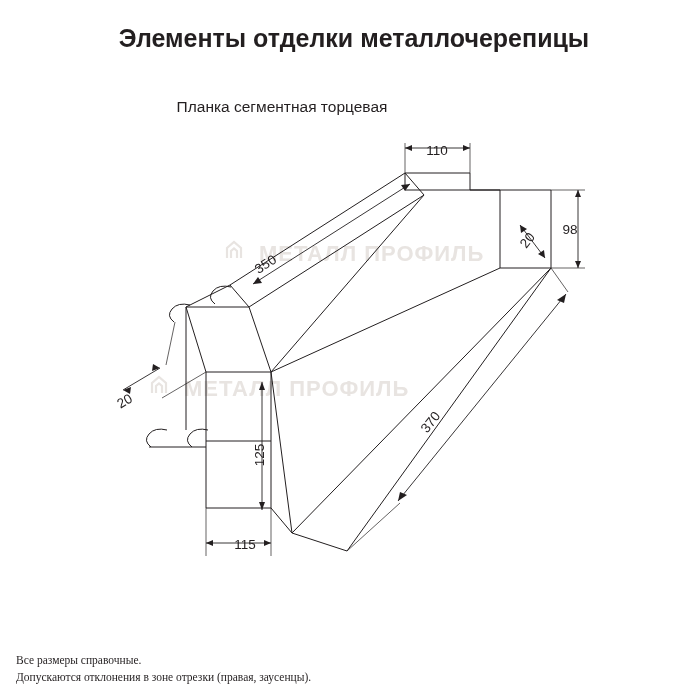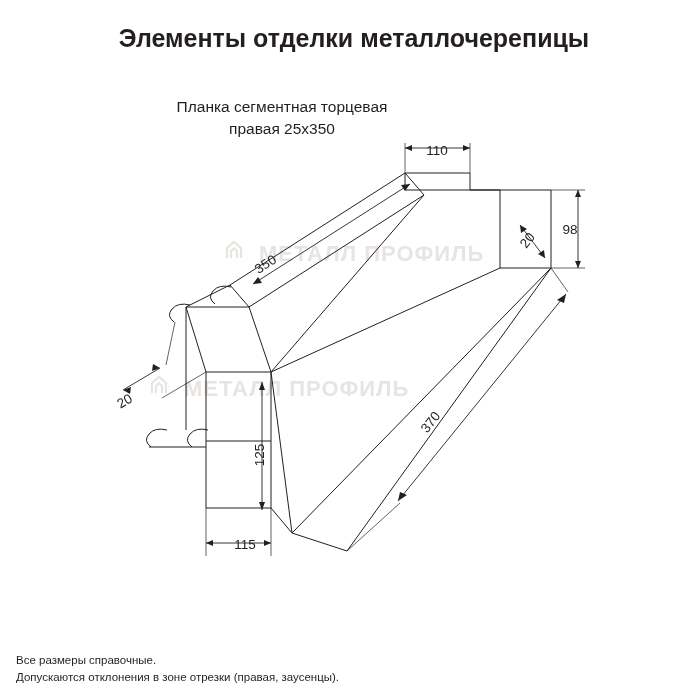--- a/index.html
+++ b/index.html
@@ -48,20 +48,21 @@
     width: 700px;
     height: 700px;
   }
   .footnotes {
     position: absolute;
     left: 16px;
     bottom: 14px;
     font-size: 11.5px;
     line-height: 17px;
     color: #231f20;
+    font-family: Liberation Serif, serif;
   }
   .footnotes div {
     white-space: nowrap;
   }
   .wm {
     position: absolute;
     font-family: "Liberation Sans", sans-serif;
     font-weight: bold;
     color: #e8e4e1;
     font-size: 22px;
@@ -81,21 +82,20 @@
 </style>
 </head>
 <body>
 
 <div class="page">
 
   <div class="title">Элементы отделки металлочерепицы</div>
 
   <div class="subtitle">
     <div>Планка сегментная торцевая</div>
-    <div>правая 25х350</div>
   </div>
 
   <div class="wm" style="left:225px; top:240px;">
     <span class="logo">
       <svg width="26" height="24" viewBox="0 0 26 24">
         <path d="M2 18 L2 8 L9 2 L16 8 L16 18" fill="none" stroke="#e8e4e1" stroke-width="2.2"></path>
         <path d="M6 18 L6 11 L9 8.5 L12 11 L12 18" fill="none" stroke="#e8e4e1" stroke-width="2.2"></path>
       </svg>
     </span><span>МЕТАЛЛ ПРОФИЛЬ</span>
   </div>

